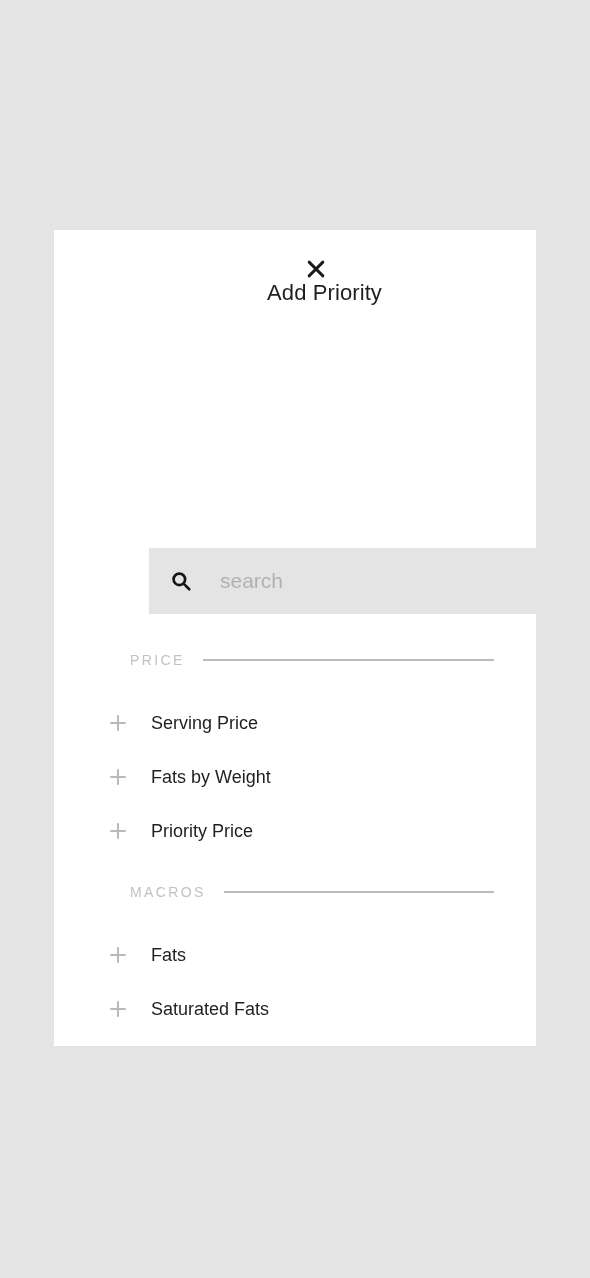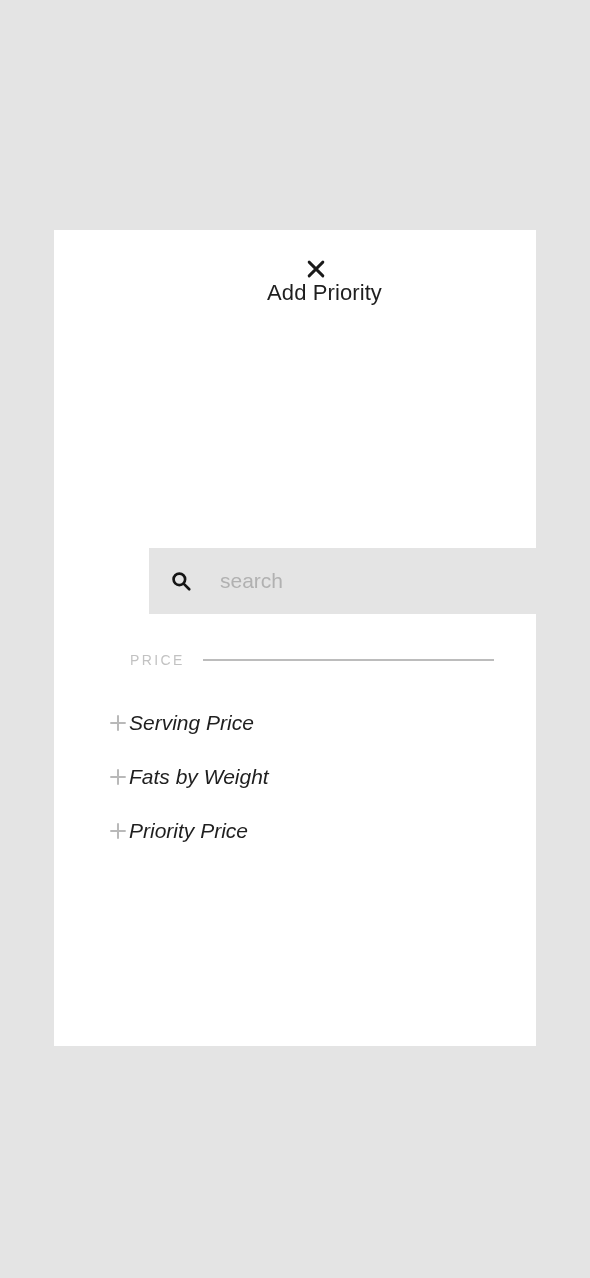--- a/index.html
+++ b/index.html
@@ -132,24 +132,24 @@
     cursor: pointer;
     box-sizing: border-box;
   }
   .item-icon {
     width: 22px;
     height: 22px;
     flex: 0 0 auto;
     display: block;
   }
   .item-label {
-    font-size: 21px;
+    font-size: 18px;
     color: #1f1f1f;
+    margin-left: 22px;
     white-space: nowrap;
-    font-style: italic;
   }
 
   .section-gap {
     height: 18px;
   }
 </style>
 </head>
 <body>
 
 <div class="panel">
@@ -197,15 +197,43 @@
             <path d="M12 3.6 V20.4 M3.6 12 H20.4" stroke="#b9b9b9" stroke-width="2.2" fill="none"></path>
           </svg>
           <div class="item-label">Priority Price</div>
         </div>
 
       </div>
     </div>
 
     <div class="section-gap"></div>
 
+    <div class="section">
+      <div class="section-head">
+        <div class="section-label">MACROS</div>
+        <div class="section-rule"></div>
+      </div>
+      <div class="section-items">
+
+        <div class="list-item">
+          <svg class="item-icon" viewBox="0 0 24 24" aria-hidden="true">
+            <path d="M12 3.6 V20.4 M3.6 12 H20.4" stroke="#b9b9b9" stroke-width="2.2" fill="none"></path>
+          </svg>
+          <div class="item-label">Fats</div>
+        </div>
+
+        <div class="list-item">
+          <svg class="item-icon" viewBox="0 0 24 24" aria-hidden="true">
+            <path d="M12 3.6 V20.4 M3.6 12 H20.4" stroke="#b9b9b9" stroke-width="2.2" fill="none"></path>
+          </svg>
+          <div class="item-label">Saturated Fats</div>
+        </div>
+
+        <div class="list-item">
+          
+          
+        </div>
+
+      </div>
+    </div>
 
   </div>
 </div>
 
 </body></html>

